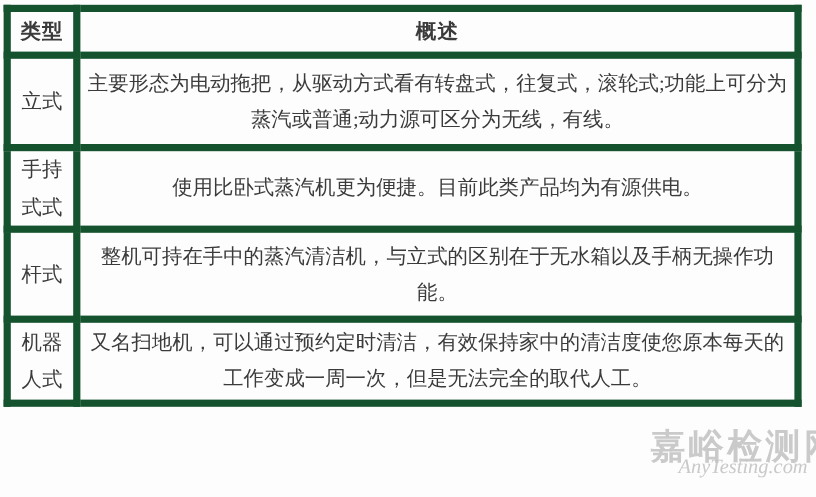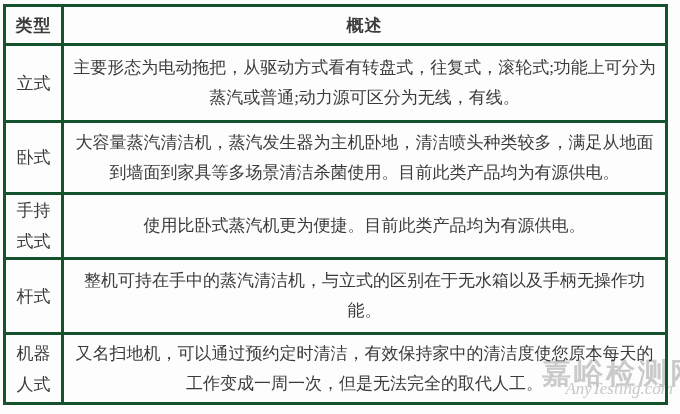--- a/index.html
+++ b/index.html
@@ -49,21 +49,21 @@
     left: 3px;
     top: 4px;
     width: 665px;
     z-index: 1;
     border-collapse: collapse;
     table-layout: fixed;
     background: transparent;
   }
   col.col-type { width: 58px; }
   .spec-table td, .spec-table th {
-    border: 3px solid #14532d;
+    border: 6px solid #14532d;
     vertical-align: middle;
     text-align: center;
     color: #3b3b3b;
     font-size: 17px;
     background: transparent;
     padding: 0 6px;
   }
   tr.row-header { height: 39px; }
   tr.r1 { height: 77px; }
   tr.r2 { height: 72px; }
@@ -109,26 +109,20 @@
         <th class="cell">概述</th>
       </tr>
     </thead>
     <tbody>
       <tr class="r1">
         <td class="type-cell">
           <span class="type-text">立式</span>
         </td>
         <td class="desc-cell">主要形态为电动拖把，从驱动方式看有转盘式，往复式，滚轮式;功能上可分为蒸汽或普通;动力源可区分为无线，有线。</td>
       </tr>
-      <tr class="r2">
-        <td class="type-cell">
-          <span class="type-text">卧式</span>
-        </td>
-        <td class="desc-cell">大容量蒸汽清洁机，蒸汽发生器为主机卧地，清洁喷头种类较多，满足从地面到墙面到家具等多场景清洁杀菌使用。目前此类产品均为有源供电。</td>
-      </tr>
       <tr class="r3">
         <td class="type-cell">
           <span class="type-text">手持式式</span>
         </td>
         <td class="desc-cell">使用比卧式蒸汽机更为便捷。目前此类产品均为有源供电。</td>
       </tr>
       <tr class="r4">
         <td class="type-cell">
           <span class="type-text">杆式</span>
         </td>

